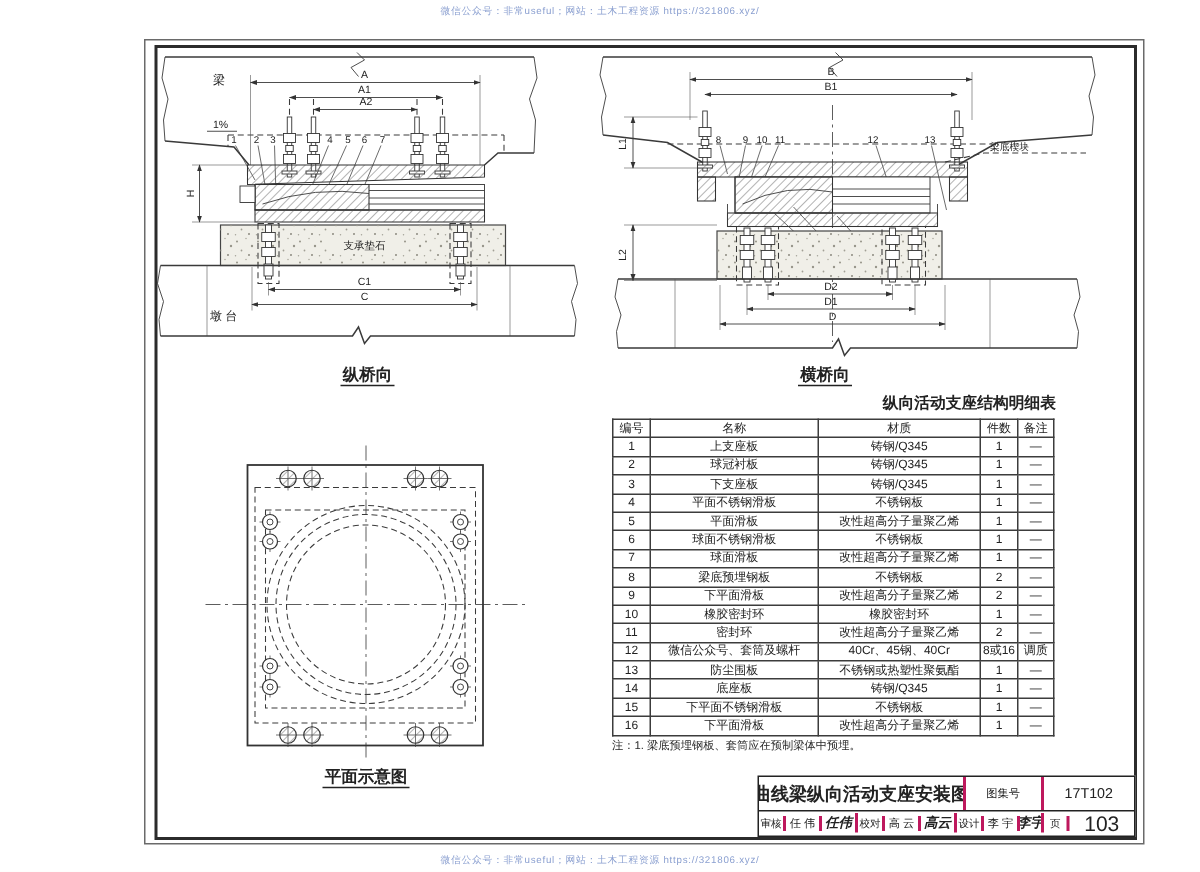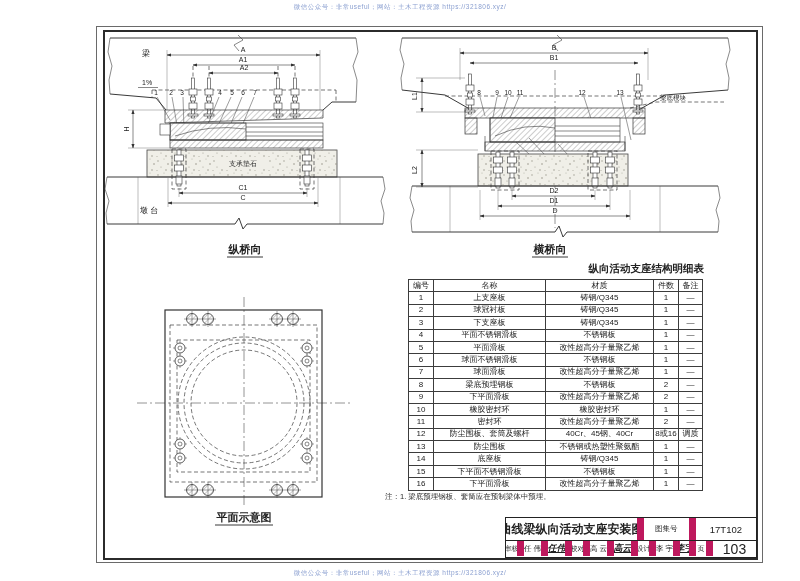--- a/index.html
+++ b/index.html
@@ -29,37 +29,37 @@
   .conc{fill:#f0efe8;stroke:#444;stroke-width:0.8;}
   
   .tblwrap{position:absolute;left:408px;top:262px;width:296px;}
   .tbltitle{font-size:10.5px;font-weight:bold;text-align:right;margin:0 0 3px 0;}
   table.parts{border-collapse:collapse;width:294px;table-layout:fixed;
               border:1.5px solid #333;padding-left:39px;}
   table.parts th,table.parts td{border:1px solid #3c3c3c;text-align:center;
      font-size:8px;height:11.4px;line-height:10px;padding:0;overflow:hidden;
      font-weight:normal;white-space:nowrap;}
   
-  .notes{position:absolute;left:385px;top:492px;width:310px;font-size:7.5px;
+  .notes{position:absolute;left:408px;top:492px;width:310px;font-size:7.5px;
          line-height:1.45;color:#2a2a2a;}
   .notes .n2{margin-left:17px;}
   
   .tb{position:absolute;left:505px;top:517px;width:252px;height:41px;
       border:1.5px solid #222;box-sizing:border-box;background:#fff;}
   .tb-row{display:flex;box-sizing:border-box;}
   .tb-row1{height:23px;border-bottom:1px solid #222;}
-  .tb-row2{height:15px;}
-  .tb-cell{box-sizing:border-box;border-right:7px solid #be185d;display:flex;
+  .tb-row2{height:15px;align-items:center;}
+  .tb-cell{box-sizing:border-box;border-right:2px solid #be185d;display:flex;
            align-items:center;justify-content:center;overflow:hidden;white-space:nowrap;}
   .tb-cell:last-child{border-right:none;}
   .tb-title{width:144px;font-size:12px;font-weight:bold;}
   .tb-atlas-label{width:54px;font-size:7.5px;}
   .tb-atlas-no{width:63px;font-size:9.5px;}
   .lab{font-size:7px;} .nm{font-size:7.5px;}
-  .sig{font-family:"DejaVu Serif",serif;font-style:italic;font-weight:bold;font-size:9px;text-decoration:underline;}
+  .sig{font-family:"DejaVu Serif",serif;font-style:italic;font-weight:bold;font-size:9px;}
   .pgno{font-size:14px;}
 </style>
 </head>
 <body>
 
 <div class="page">
 
   <div class="watermark" style="top:3px">微信公众号：非常useful；网站：土木工程资源 https://321806.xyz/</div>
   <div class="watermark" style="top:569px">微信公众号：非常useful；网站：土木工程资源 https://321806.xyz/</div>
 
@@ -445,21 +445,21 @@
           </tr>
           <tr>
             <td>11</td>
             <td>密封环</td>
             <td>改性超高分子量聚乙烯</td>
             <td>2</td>
             <td>—</td>
           </tr>
           <tr>
             <td>12</td>
-            <td>防尘围板、套筒及螺杆</td>
+            <td>微信公众号、套筒及螺杆</td>
             <td>40Cr、45钢、40Cr</td>
             <td>8或16</td>
             <td>调质</td>
           </tr>
           <tr>
             <td>13</td>
             <td>防尘围板</td>
             <td>不锈钢或热塑性聚氨酯</td>
             <td>1</td>
             <td>—</td>

